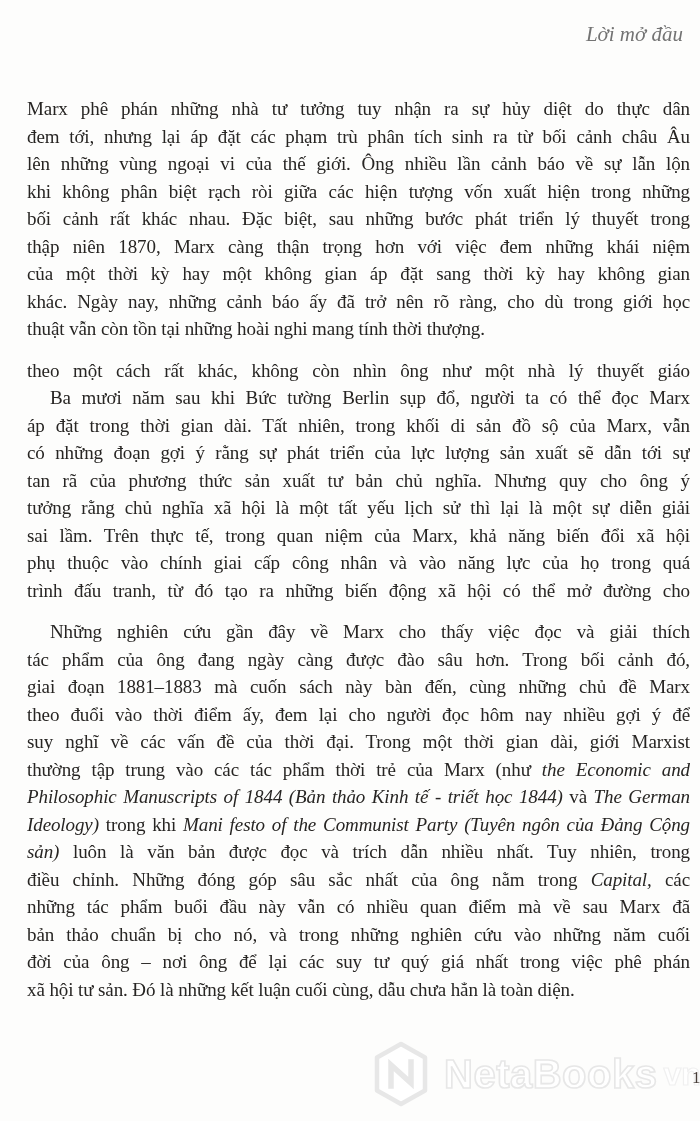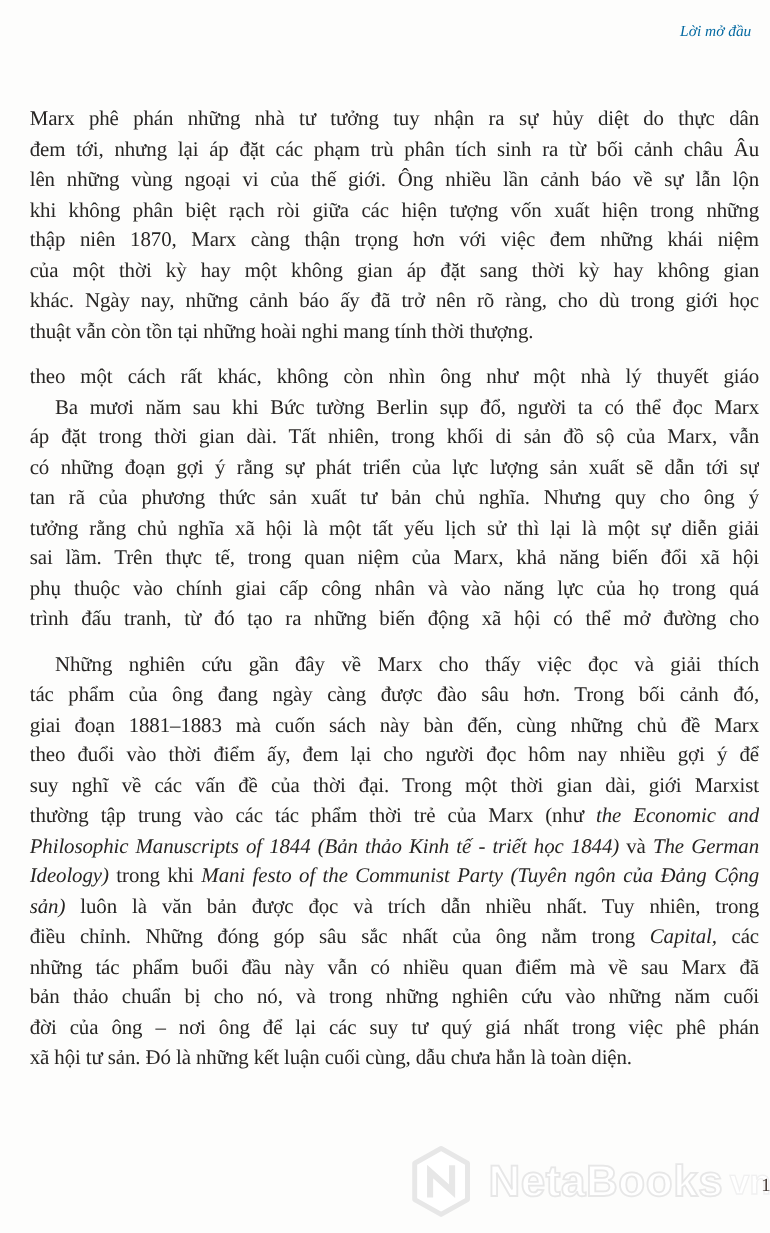--- a/index.html
+++ b/index.html
@@ -7,22 +7,22 @@
     position:relative;
     width:700px; height:1121px;
     background:#fdfdfc;
     font-family:"Liberation Serif","DejaVu Serif",serif;
     color:#272523;
     overflow:hidden;
   }
   .running-header {
     position:absolute; top:22px; right:17px;
     font-style:italic;
-    font-size:14px;
-    color:#0369a1;
+    font-size:21px;
+    color:#737373;
   }
   .content {
     position:absolute; left:27px; top:64px; width:663px;margin-top:31px;
   }
   .paragraph { margin:0; }
   .paragraph + .paragraph { margin-top:14px; }
   .line {
     height:27.5px; line-height:27.5px;
     font-size:19px;
     letter-spacing:-0.1px;
@@ -73,20 +73,21 @@
 <div class="page">
 
   <div class="running-header">Lời mở đầu</div>
 
   <div class="content" id="content">
       <div class="paragraph">
         <div class="line"><span>Marx phê phán những nhà tư tưởng tuy nhận ra sự hủy diệt do thực dân</span></div>
         <div class="line"><span>đem tới, nhưng lại áp đặt các phạm trù phân tích sinh ra từ bối cảnh châu Âu</span></div>
         <div class="line"><span>lên những vùng ngoại vi của thế giới. Ông nhiều lần cảnh báo về sự lẫn lộn</span></div>
         <div class="line"><span>khi không phân biệt rạch ròi giữa các hiện tượng vốn xuất hiện trong những</span></div>
+        <div class="line"><span>bối cảnh rất khác nhau. Đặc biệt, sau những bước phát triển lý thuyết trong</span></div>
         <div class="line"><span>thập niên 1870, Marx càng thận trọng hơn với việc đem những khái niệm</span></div>
         <div class="line"><span>của một thời kỳ hay một không gian áp đặt sang thời kỳ hay không gian</span></div>
         <div class="line"><span>khác. Ngày nay, những cảnh báo ấy đã trở nên rõ ràng, cho dù trong giới học</span></div>
         <div class="line last"><span>thuật vẫn còn tồn tại những hoài nghi mang tính thời thượng.</span></div>
       </div>
       <div class="paragraph">
         <div class="line"><span>theo một cách rất khác, không còn nhìn ông như một nhà lý thuyết giáo</span></div>
         <div class="line indent"><span>Ba mươi năm sau khi Bức tường Berlin sụp đổ, người ta có thể đọc Marx</span></div>
         <div class="line"><span>áp đặt trong thời gian dài. Tất nhiên, trong khối di sản đồ sộ của Marx, vẫn</span></div>
         <div class="line"><span>có những đoạn gợi ý rằng sự phát triển của lực lượng sản xuất sẽ dẫn tới sự</span></div>

